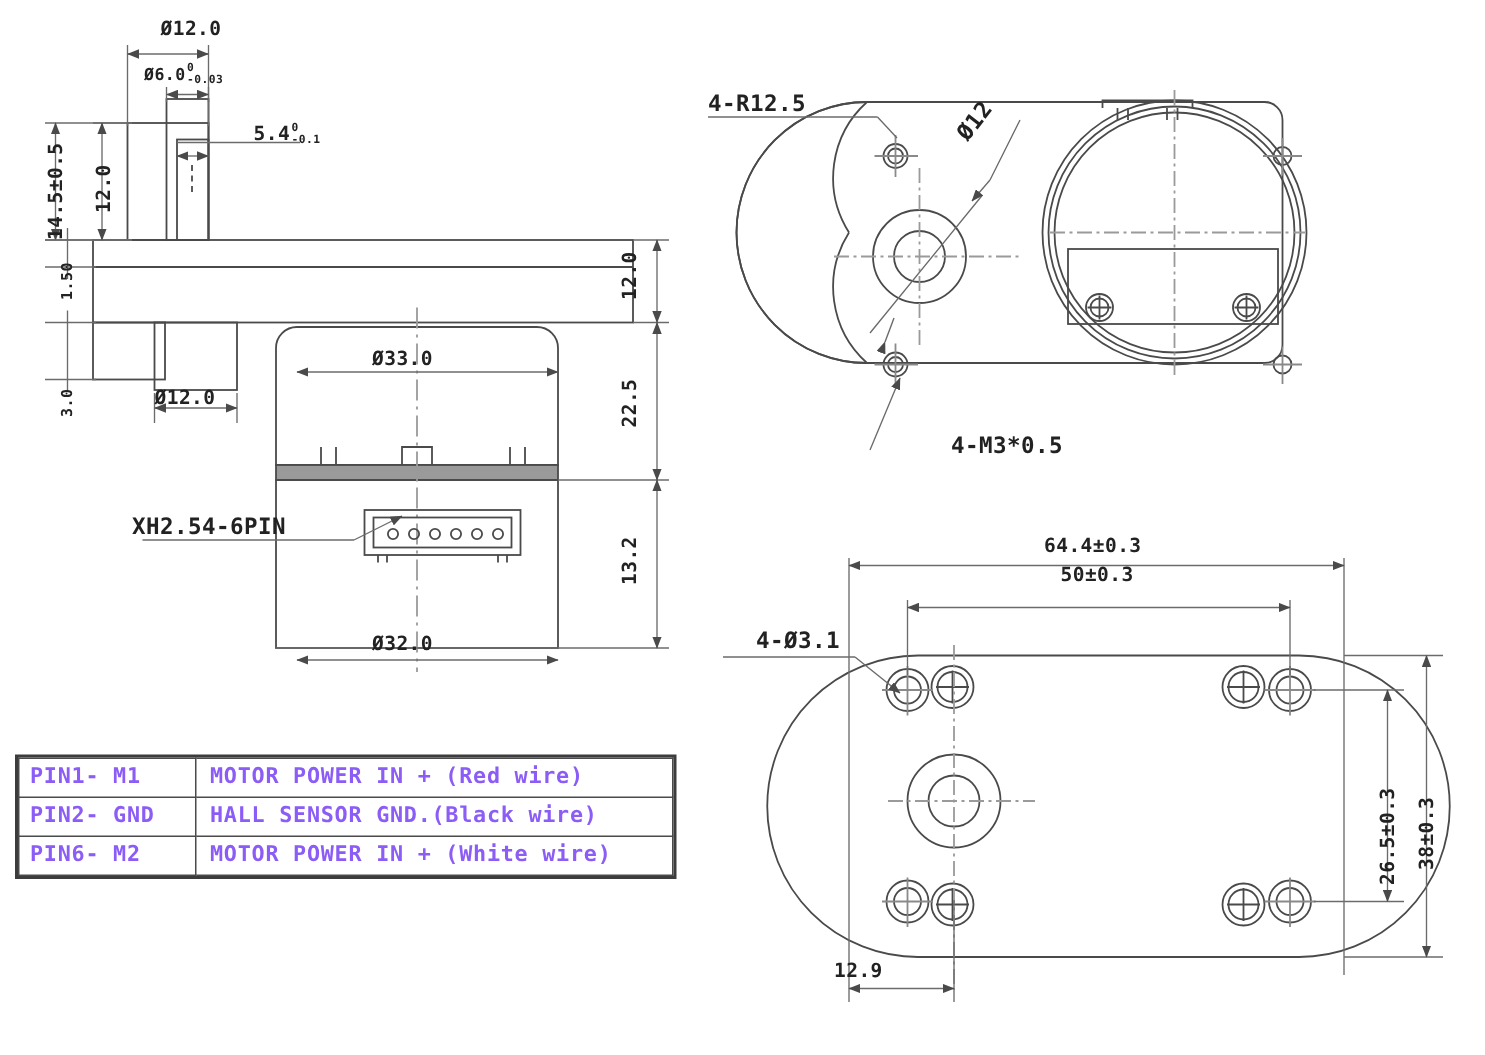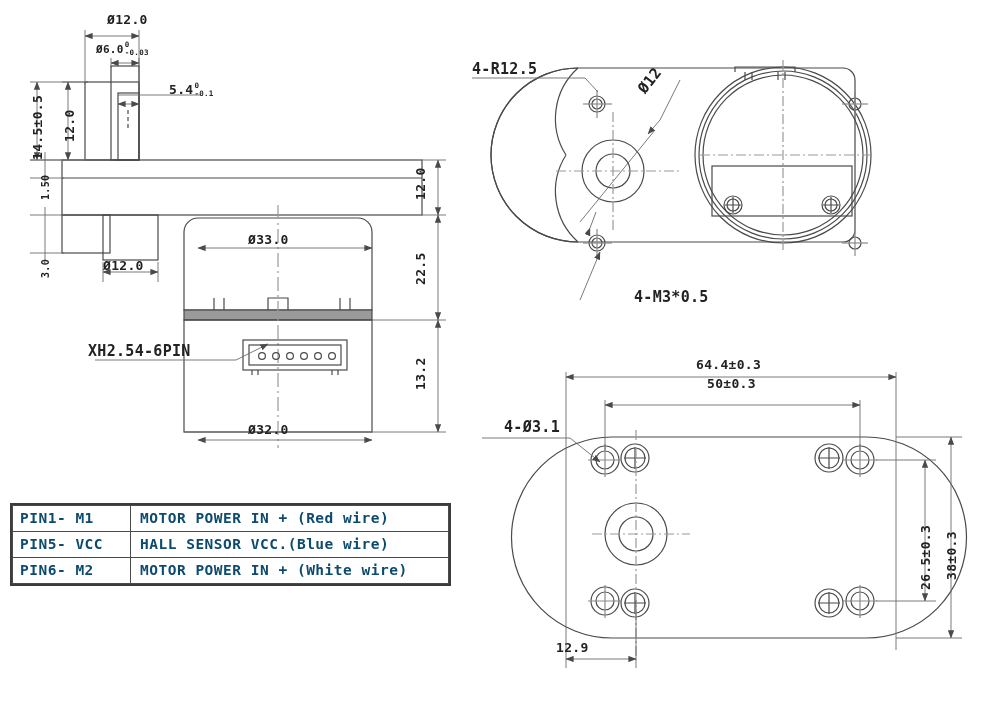--- a/index.html
+++ b/index.html
@@ -14,21 +14,21 @@
   
   #pin-table{
     position:absolute;left:10px;top:503px;width:437px;
     border:2px solid #3c3c3c;border-collapse:collapse;
     background:#fff;
   }
   #pin-table table{border-collapse:collapse;width:100%;}
   #pin-table td{
     border:1px solid #4a4a4a;
     font-family:"DejaVu Sans Mono","Liberation Mono",monospace;
-    font-size:14.5px;letter-spacing:.5px;color:#0c4a6e;
+    font-size:14.5px;letter-spacing:.5px;color:#8b5cf6;
     height:25px;line-height:25px;padding:0 0 0 7px;white-space:nowrap;
     font-weight:600;
   }
   #pin-table td.pin{width:110px;}
   #pin-table td.desc{width:auto;padding-left:9px;}
 
   
   .dim{
     position:absolute;
     font-family:"DejaVu Sans Mono","Liberation Mono",monospace;
@@ -326,22 +326,22 @@
   <div class="dim" style="left:556px;top:640px;">12.9</div>
 
   <div id="pin-table">
     <table>
       <tbody>
         <tr>
           <td class="pin">PIN1- M1</td>
           <td class="desc">MOTOR POWER IN + (Red wire)</td>
         </tr>
         <tr>
-          <td class="pin">PIN5- VCC</td>
-          <td class="desc">HALL SENSOR VCC.(Blue wire)</td>
+          <td class="pin">PIN2- GND</td>
+          <td class="desc">HALL SENSOR GND.(Black wire)</td>
         </tr>
         <tr>
           <td class="pin">PIN6- M2</td>
           <td class="desc">MOTOR POWER IN + (White wire)</td>
         </tr>
       </tbody>
     </table>
   </div>
 
 </div>

